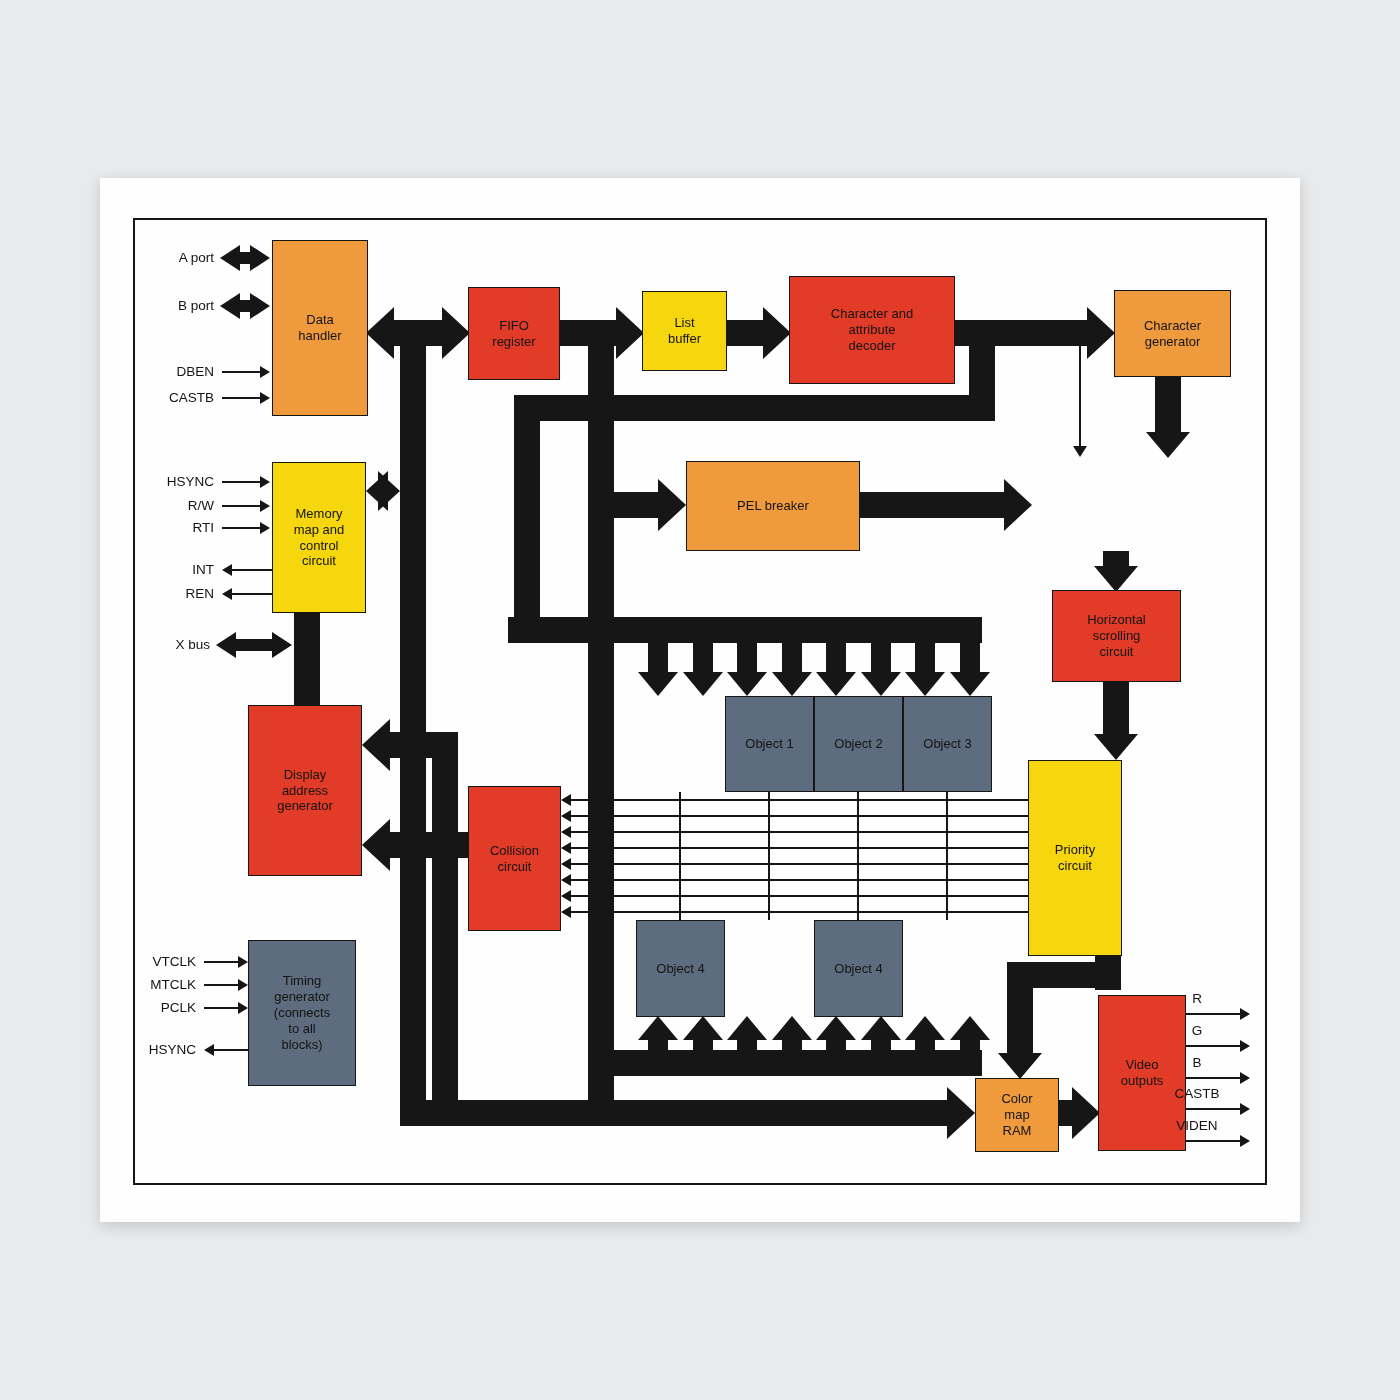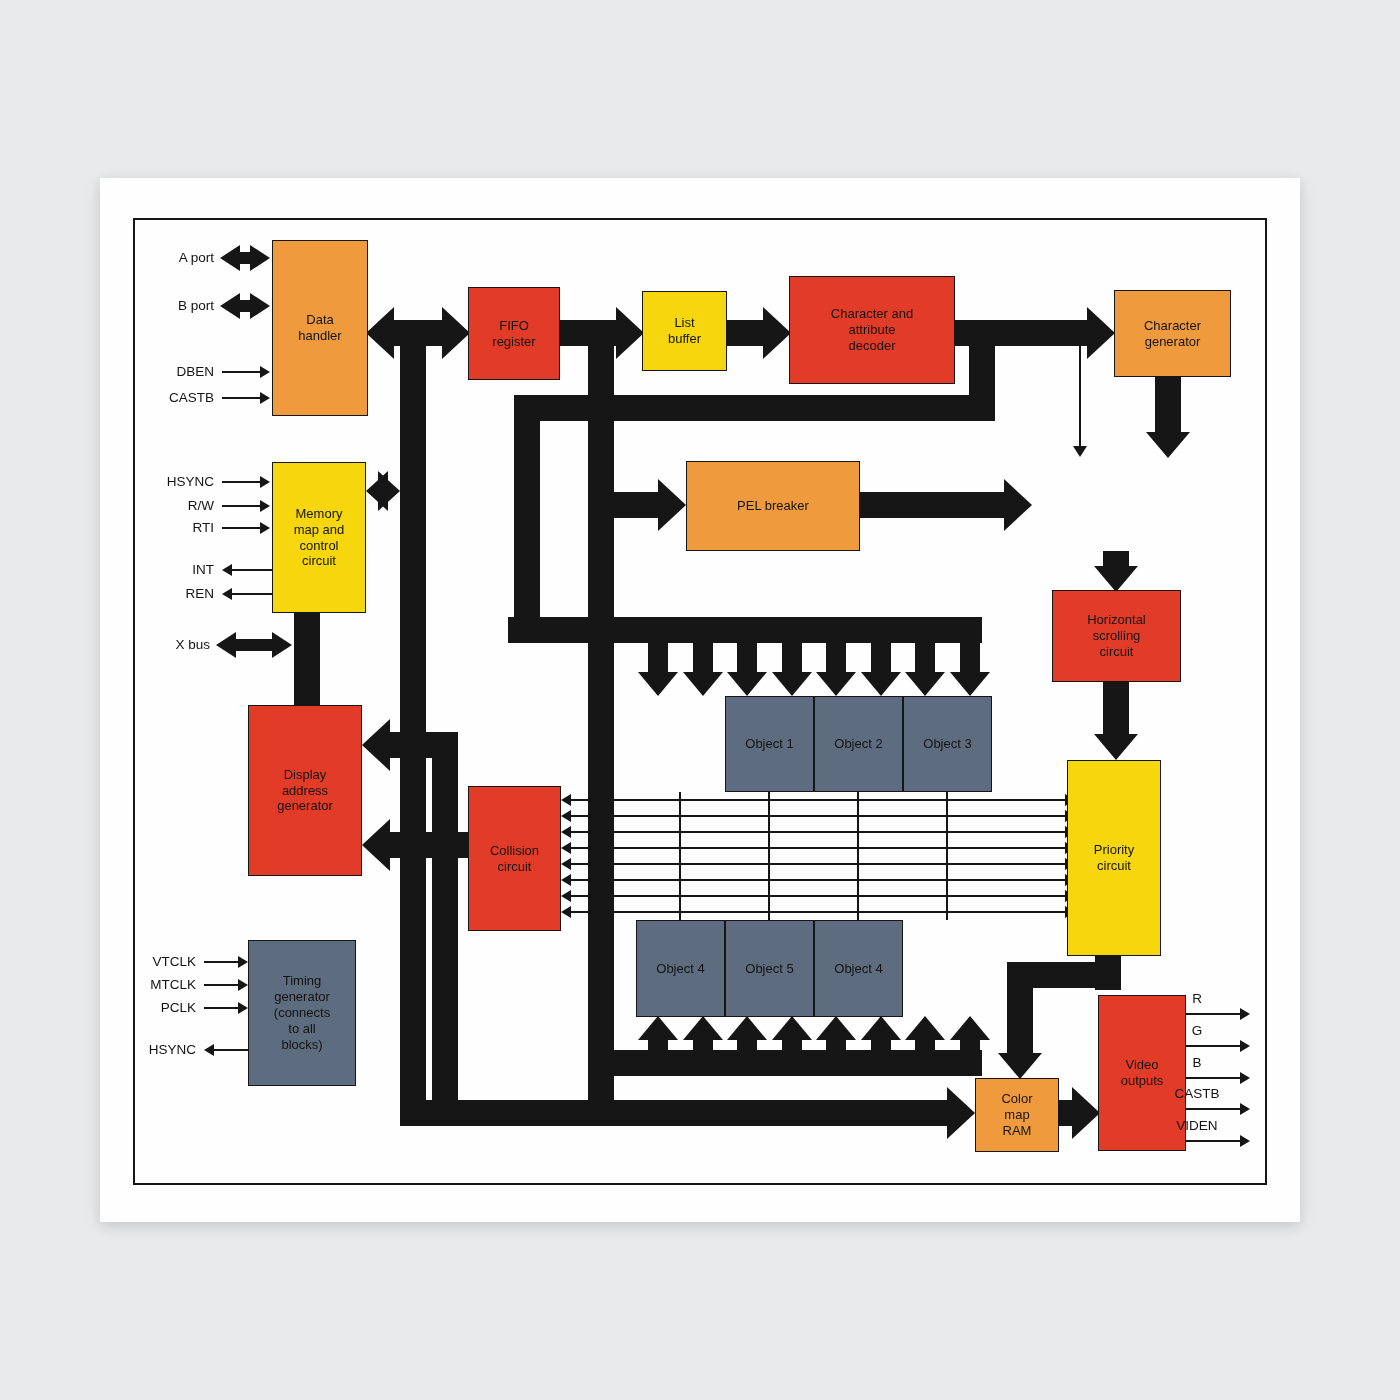--- a/index.html
+++ b/index.html
@@ -77,28 +77,25 @@
     </div>
   <div class="blk slate" style="left:814px;top:696px;width:89px;height:96px">
       <span style="max-width:54px">Object 2</span>
     </div>
   <div class="blk slate" style="left:903px;top:696px;width:89px;height:96px">
       <span style="max-width:54px">Object 3</span>
     </div>
   <div class="blk slate" style="left:636px;top:920px;width:89px;height:97px">
       <span style="max-width:54px">Object 4</span>
     </div>
-  <div class="blk slate" style="left:725px;top:920px;width:89px;height:97px">
-      <span style="max-width:54px">Object 5</span>
-    </div>
   <div class="blk slate" style="left:814px;top:920px;width:89px;height:97px">
       <span style="max-width:54px">Object 4</span>
     </div>
 
-  <div class="blk yellow" style="left:1067px;top:760px;width:94px;height:196px">
+  <div class="blk yellow" style="left:1028px;top:760px;width:94px;height:196px">
       <span style="max-width:52px">Priority circuit</span>
     </div>
   <div class="blk slate" style="left:248px;top:940px;width:108px;height:146px">
       <span style="max-width:66px">Timing generator (connects to all blocks)</span>
     </div>
   <div class="blk orange" style="left:975px;top:1078px;width:84px;height:74px">
       <span style="max-width:48px">Color map RAM</span>
     </div>
   <div class="blk red" style="left:1098px;top:995px;width:88px;height:156px">
       <span style="max-width:56px">Video outputs</span>

